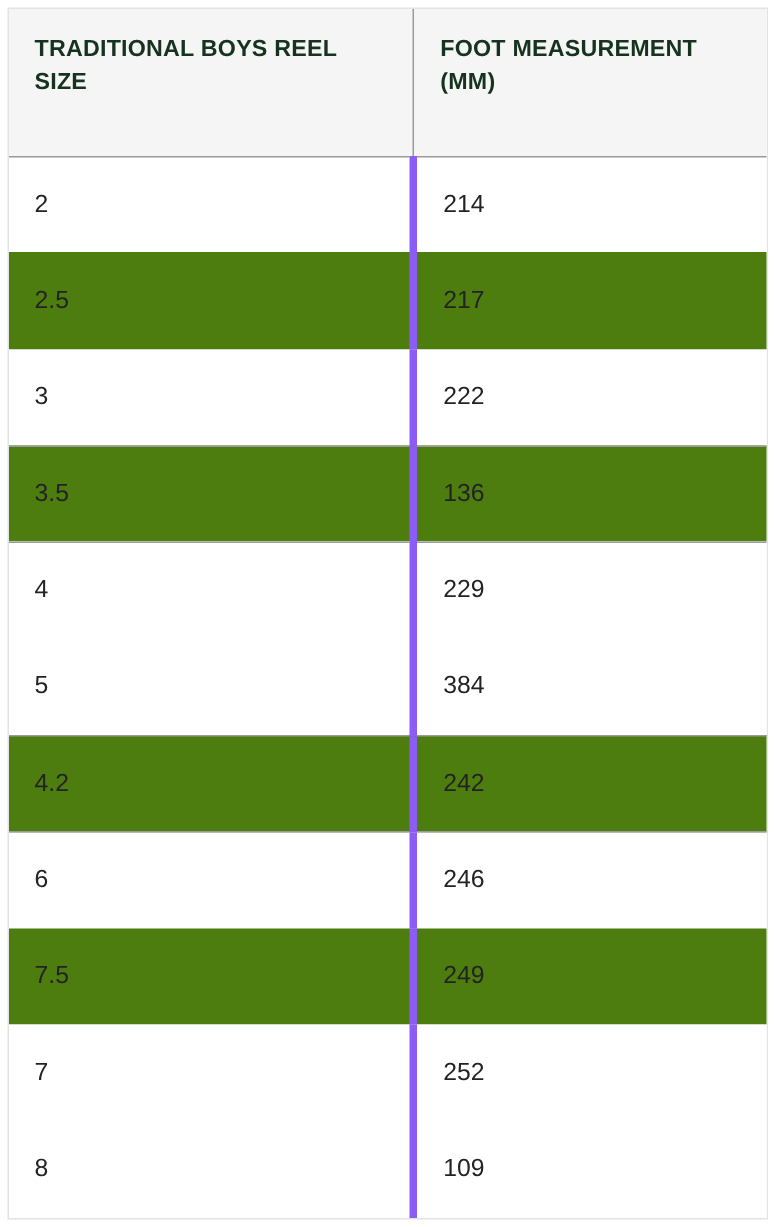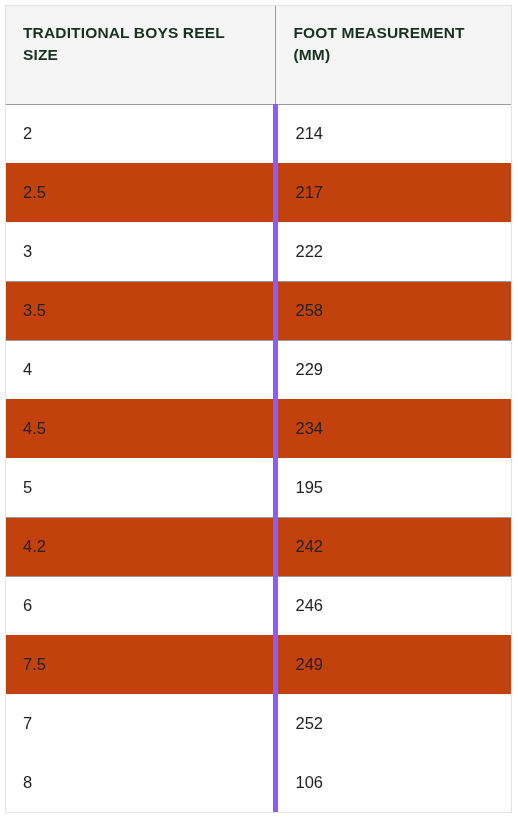--- a/index.html
+++ b/index.html
@@ -77,21 +77,21 @@
     height: 54.4px;
     box-sizing: border-box;
     background: #ffffff;
   }
   tbody td.cell-meas {
     border-left: 5px solid #8b5cf6;
     padding-left: 18px;
   }
 
   
-  tbody tr.alt td { background: #c2410c; }
+  tbody tr.alt td { background: #4d7c0f; }
 
   
   tbody tr.rule-top td    { border-top: 1px solid #9a9a9a; }
   tbody tr.rule-bottom td { border-bottom: 1px solid #9a9a9a; margin-top: 20px; }
 </style>
 </head>
 <body>
 
 <div class="page">
   <div class="table-wrap">
@@ -114,50 +114,46 @@
           <tr class="alt">
             <td class="cell-size">2.5</td>
             <td class="cell-meas">217</td>
           </tr>
           <tr>
             <td class="cell-size">3</td>
             <td class="cell-meas">222</td>
           </tr>
           <tr class="alt rule-top rule-bottom">
             <td class="cell-size">3.5</td>
-            <td class="cell-meas">258</td>
+            <td class="cell-meas">136</td>
           </tr>
           <tr>
             <td class="cell-size">4</td>
             <td class="cell-meas">229</td>
           </tr>
-          <tr class="alt">
-            <td class="cell-size">4.5</td>
-            <td class="cell-meas">234</td>
-          </tr>
           <tr>
             <td class="cell-size">5</td>
-            <td class="cell-meas">195</td>
+            <td class="cell-meas">384</td>
           </tr>
           <tr class="alt rule-top rule-bottom">
             <td class="cell-size">4.2</td>
             <td class="cell-meas">242</td>
           </tr>
           <tr>
             <td class="cell-size">6</td>
             <td class="cell-meas">246</td>
           </tr>
           <tr class="alt">
             <td class="cell-size">7.5</td>
             <td class="cell-meas">249</td>
           </tr>
           <tr>
             <td class="cell-size">7</td>
             <td class="cell-meas">252</td>
           </tr>
           <tr>
             <td class="cell-size">8</td>
-            <td class="cell-meas">106</td>
+            <td class="cell-meas">109</td>
           </tr>
         </tbody>
     </table>
   </div>
 </div>
 
 </body></html>

